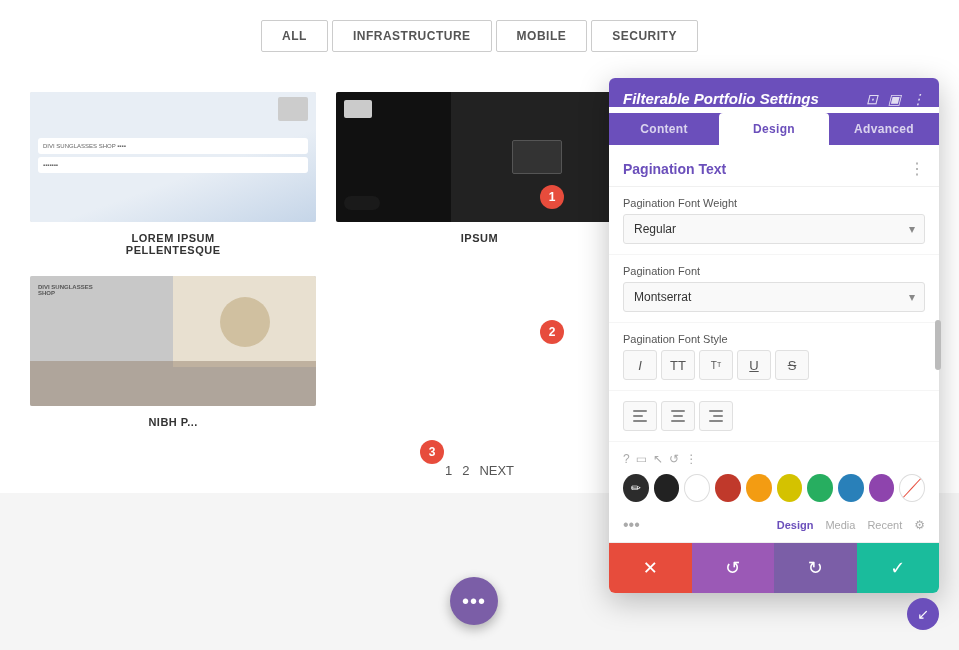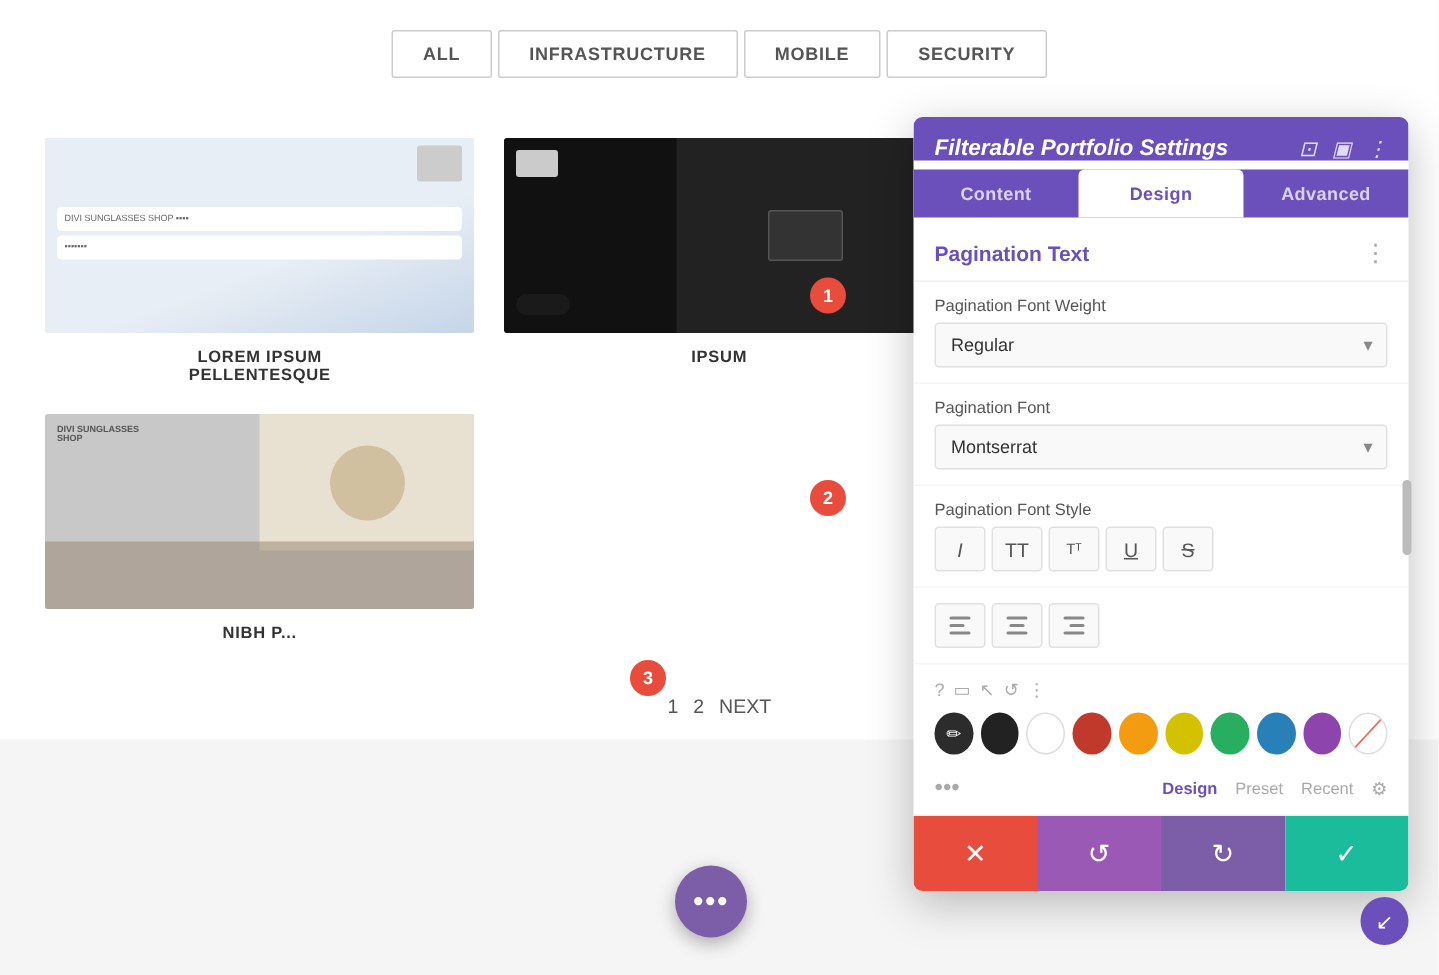--- a/index.html
+++ b/index.html
@@ -670,21 +670,21 @@
       <div class="swatch" style="background:#d4c200;"></div>
       <div class="swatch" style="background:#27ae60;"></div>
       <div class="swatch" style="background:#2980b9;"></div>
       <div class="swatch" style="background:#8e44ad;"></div>
       <div class="swatch" style="background: linear-gradient(to bottom right, #fff 0%, #fff calc(50% - 1px), #e74c3c calc(50%), #fff calc(50% + 1px), #fff 100%); border: 1px solid #ddd;"></div>
     </div>
 
     <div class="saved-row">
       <span class="saved-dots">•••</span>
       <span class="saved-label">Design</span>
-      <span class="global-label">Preset</span>
+      <span class="global-label">Media</span>
       <span class="recent-label">Recent</span>
       <span class="settings-gear">⚙</span>
     </div>
 
   </div>
 
   <div class="panel-footer">
     <button class="footer-btn cancel">✕</button>
     <button class="footer-btn reset">↺</button>
     <button class="footer-btn redo">↻</button>

